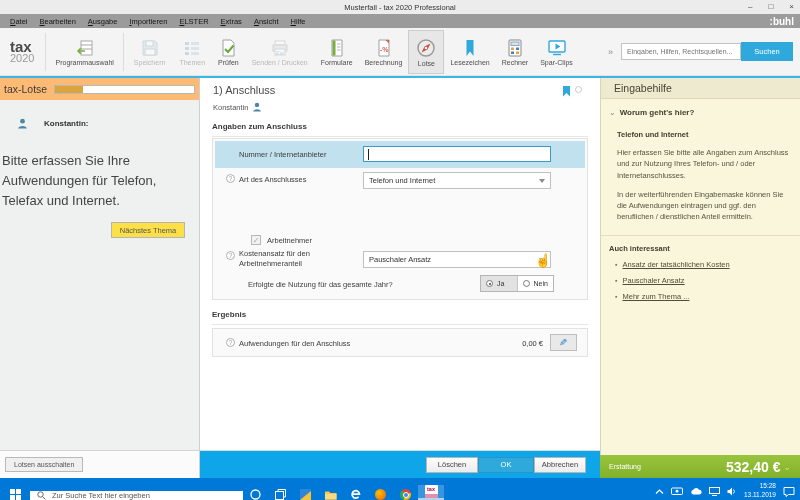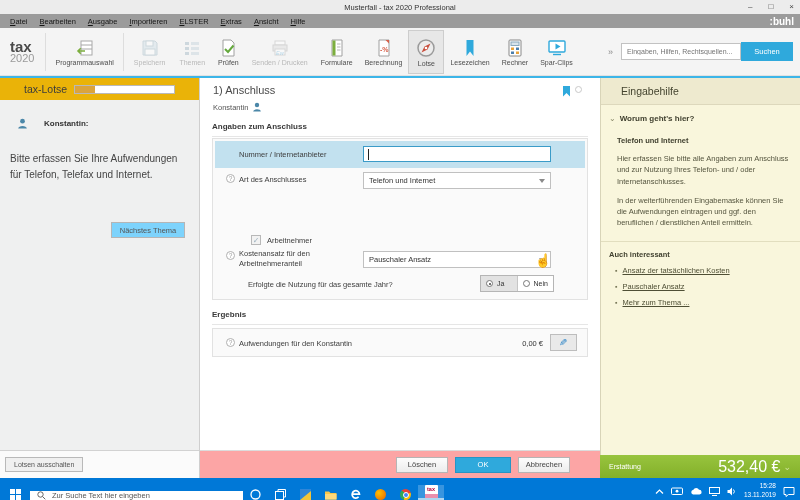--- a/index.html
+++ b/index.html
@@ -32,28 +32,28 @@
   .tb-btn.selected{background:#e7e7e7;border:1px solid #cdcdcd;}
   .tb-overflow{color:#8a8a8a;font-size:9px;margin-left:auto;margin-right:8px;}
   .tb-search{display:flex;margin-right:7px;align-items:center;}
   .tb-search input{width:120px;height:17px;border:1px solid #c2c2c2;font-size:7px;padding:0 5px;color:#666;font-family:"Liberation Sans",sans-serif;outline:none;}
   .tb-search button{width:52px;height:19px;background:#2fa9dc;color:#fff;border:none;font-size:7.5px;font-family:"Liberation Sans",sans-serif;}
 
   .blueline{position:absolute;top:76px;left:0;right:0;height:2px;background:#3cb5e8;}
 
   
   .sidebar{position:absolute;top:78px;left:0;width:200px;height:400px;background:#eff0f0;border-right:1px solid #cfcfcf;}
-  .sb-header{height:22px;background:#eab308;display:flex;align-items:center;padding:0 24px;gap:7px;}
+  .sb-header{height:22px;background:#fdba74;display:flex;align-items:center;padding:0 4px;gap:7px;}
   .sb-title{font-size:10.5px;color:#3c3c3c;}
   .sb-progress{flex:1;height:9px;background:#fff;border:1px solid #b9b9b9;position:relative;}
   .sb-progress .fill{position:absolute;left:0;top:0;bottom:0;width:20%;background:#dba43c;}
   .sb-person{display:flex;gap:8px;align-items:center;margin:18px 0 0 17px;}
   .sb-person .name{font-size:8px;font-weight:bold;color:#333;padding-left:8px;}
-  .sb-msg{font-size:10px;color:#444;line-height:1.55;width:172px;margin:22px 0 0 10px;}
-  .sb-next{position:absolute;top:144px;right:14px;width:74px;height:16px;background:#7dd3fc;border:1px solid #b5b5b5;font-size:7.5px;color:#555;font-family:"Liberation Sans",sans-serif;}
+  .sb-msg{font-size:13px;color:#444;line-height:1.55;width:172px;margin:22px 0 0 2px;}
+  .sb-next{position:absolute;top:144px;right:14px;width:74px;height:16px;background:#fde047;border:1px solid #b5b5b5;font-size:7.5px;color:#555;font-family:"Liberation Sans",sans-serif;}
   .sb-bottom{position:absolute;bottom:0;left:0;right:0;height:28px;background:#fbfbfb;border-top:1px solid #d2d2d2;}
   .sb-off{position:absolute;left:5px;top:6px;height:15px;padding:0 8px;font-size:7px;color:#555;background:#f0f0f0;border:1px solid #b9b9b9;font-family:"Liberation Sans",sans-serif;}
 
   
   .main{position:absolute;top:78px;left:200px;width:400px;height:400px;background:#fff;}
   .m-title{position:absolute;top:6px;left:13px;font-size:11px;color:#4a4a4a;}
   .m-bookmark{position:absolute;top:7px;left:362px;}
   .m-circle{position:absolute;top:8px;left:375px;width:7px;height:7px;border:1.5px solid #c9c9c9;border-radius:50%;}
   .m-person{position:absolute;top:24px;left:13px;font-size:7.5px;color:#555;display:flex;gap:4px;align-items:center;}
   .m-sec{position:absolute;left:12px;right:12px;font-size:8px;font-weight:bold;color:#3a3a3a;border-bottom:1px solid #e6e6e6;padding-bottom:5px;}
@@ -73,42 +73,42 @@
   .cb-box{width:10px;height:10px;background:#f2f2f2;border:1px solid #b8b8b8;color:#9bb0bd;font-size:8px;line-height:9px;text-align:center;}
   .radio-wrap{position:absolute;left:267px;top:136px;width:74px;height:17px;border:1px solid #b5b5b5;display:flex;background:#fff;}
   .radio-seg{flex:1;display:flex;align-items:center;gap:4px;padding-left:5px;font-size:7px;color:#333;}
   .radio-seg.sel{background:#e2e2e2;border-right:1px solid #c6c6c6;}
   .rdot{width:7px;height:7px;border:1px solid #777;border-radius:50%;background:#fff;position:relative;}
   .rdot.on::after{content:"";position:absolute;inset:1.5px;background:#444;border-radius:50%;}
   .res-label{position:absolute;left:26px;top:10px;font-size:7.5px;color:#3d3d3d;}
   .res-value{position:absolute;right:44px;top:10px;font-size:7.5px;color:#333;}
   .pencil-btn{position:absolute;right:10px;top:5px;width:27px;height:17px;background:#e9e9e9;border:1px solid #bdbdbd;color:#2f86c8;font-size:10px;line-height:14px;text-align:center;padding:0;}
   .pencil-btn span{display:inline-block;transform:scaleX(-1);}
-  .m-bottom{position:absolute;bottom:0;left:0;right:0;height:28px;background:#fca5a5;border-top:1px solid #dcdcdc;display:flex;align-items:center;justify-content:flex-end;gap:7px;padding-right:30px;}
+  .m-bottom{position:absolute;bottom:0;left:0;right:0;height:28px;background:#0ea5e9;border-top:1px solid #dcdcdc;display:flex;align-items:center;justify-content:flex-end;padding-right:14px;}
   .btn{height:16px;min-width:52px;font-size:7.5px;border:1px solid #b5b5b5;background:linear-gradient(#fdfdfd,#ececec);color:#444;font-family:"Liberation Sans",sans-serif;}
   .btn.primary{background:#2fa9dc;border-color:#2795c5;color:#fff;min-width:56px;}
   .hand-cursor{position:absolute;left:322px;top:114px;z-index:5;font-size:13px;color:#111;text-shadow:0 0 1px #fff;}
 
   
   .help{position:absolute;top:78px;left:600px;width:200px;height:377px;background:#f9f6dc;border-left:1px solid #d8d4b8;}
-  .h-header{height:27px;background:#eeeacf;border-bottom:1px solid #ddd8bc;display:flex;align-items:center;padding:0 20px;font-size:10.5px;color:#454530;}
+  .h-header{height:21px;background:#eeeacf;border-bottom:1px solid #ddd8bc;display:flex;align-items:center;padding:0 13px;font-size:10.5px;color:#454530;}
   .h-worum{margin:9px 8px 0;font-size:8px;font-weight:bold;color:#3f3f2e;display:flex;gap:4px;align-items:center;}
   .h-worum .chev{color:#8a8a6a;font-size:8px;font-weight:normal;}
   .h-sub{margin:13px 8px 0 16px;font-size:7.5px;font-weight:bold;color:#3f3f2e;}
   .h-para{margin:8px 8px 0 16px;font-size:7.5px;color:#55553f;line-height:1.5;}
   .h-div{margin-top:12px;border-top:1px solid #e2debf;}
   .h-related{margin:8px 8px 0;font-size:7.5px;font-weight:bold;color:#3f3f2e;}
   .h-link-row{display:flex;gap:5px;margin:7px 8px 0 14px;align-items:baseline;}
   .h-link-row .bullet{color:#7a7a5a;font-size:7px;}
   .h-link{font-size:7.5px;color:#4f4f35;text-decoration:underline;}
 
   
   .status{position:absolute;left:600px;top:455px;width:200px;height:23px;background:linear-gradient(#98c43e,#83b029);display:flex;align-items:center;padding:0 9px;}
   .st-label{font-size:7px;color:#fff;}
-  .st-amount{margin-left:auto;font-size:16px;font-weight:normal;color:#fff;}
+  .st-amount{margin-left:auto;font-size:14px;font-weight:bold;color:#fff;}
   .st-chev{color:#cfe39a;font-size:9px;margin-left:3px;}
 
   
   .taskbar{position:absolute;left:0;top:478px;right:0;height:22px;background:#0078d7;display:flex;align-items:flex-end;}
   .tb-start{width:30px;display:flex;align-items:center;justify-content:center;}
   .tb-searchbox{width:213px;background:#fff;display:flex;align-items:center;gap:6px;padding:0 7px;}
   .tb-searchbox .ph{font-size:7.5px;color:#555;}
   .tb-ic{width:25px;display:flex;align-items:center;justify-content:center;}
   .tb-app-active{width:26px;display:flex;align-items:center;justify-content:center;background:rgba(255,255,255,.22);border-bottom:2px solid #aed6f2;}
   .tax-mini{width:13px;height:13px;background:#fff;border-radius:1px;font-size:5.5px;font-weight:bold;color:#b5003a;text-align:center;line-height:9px;position:relative;}
@@ -331,21 +331,21 @@
         <span class="radio-seg">
           <span class="rdot"></span>
           <span>Nein</span>
         </span>
       </div>
     </div>
 
     <div class="m-sec m-sec2">Ergebnis</div>
     <div class="grp grp2">
       <span class="qicon" style="left:13px;top:9px;">?</span>
-      <span class="res-label">Aufwendungen für den Konstantin</span>
+      <span class="res-label">Aufwendungen für den Anschluss</span>
       <span class="res-value">0,00 €</span>
       <button class="pencil-btn"><span>✎</span></button>
     </div>
 
     <div class="m-bottom">
       <button class="btn">Löschen</button>
       <button class="btn primary">OK</button>
       <button class="btn">Abbrechen</button>
     </div>
   </div>

